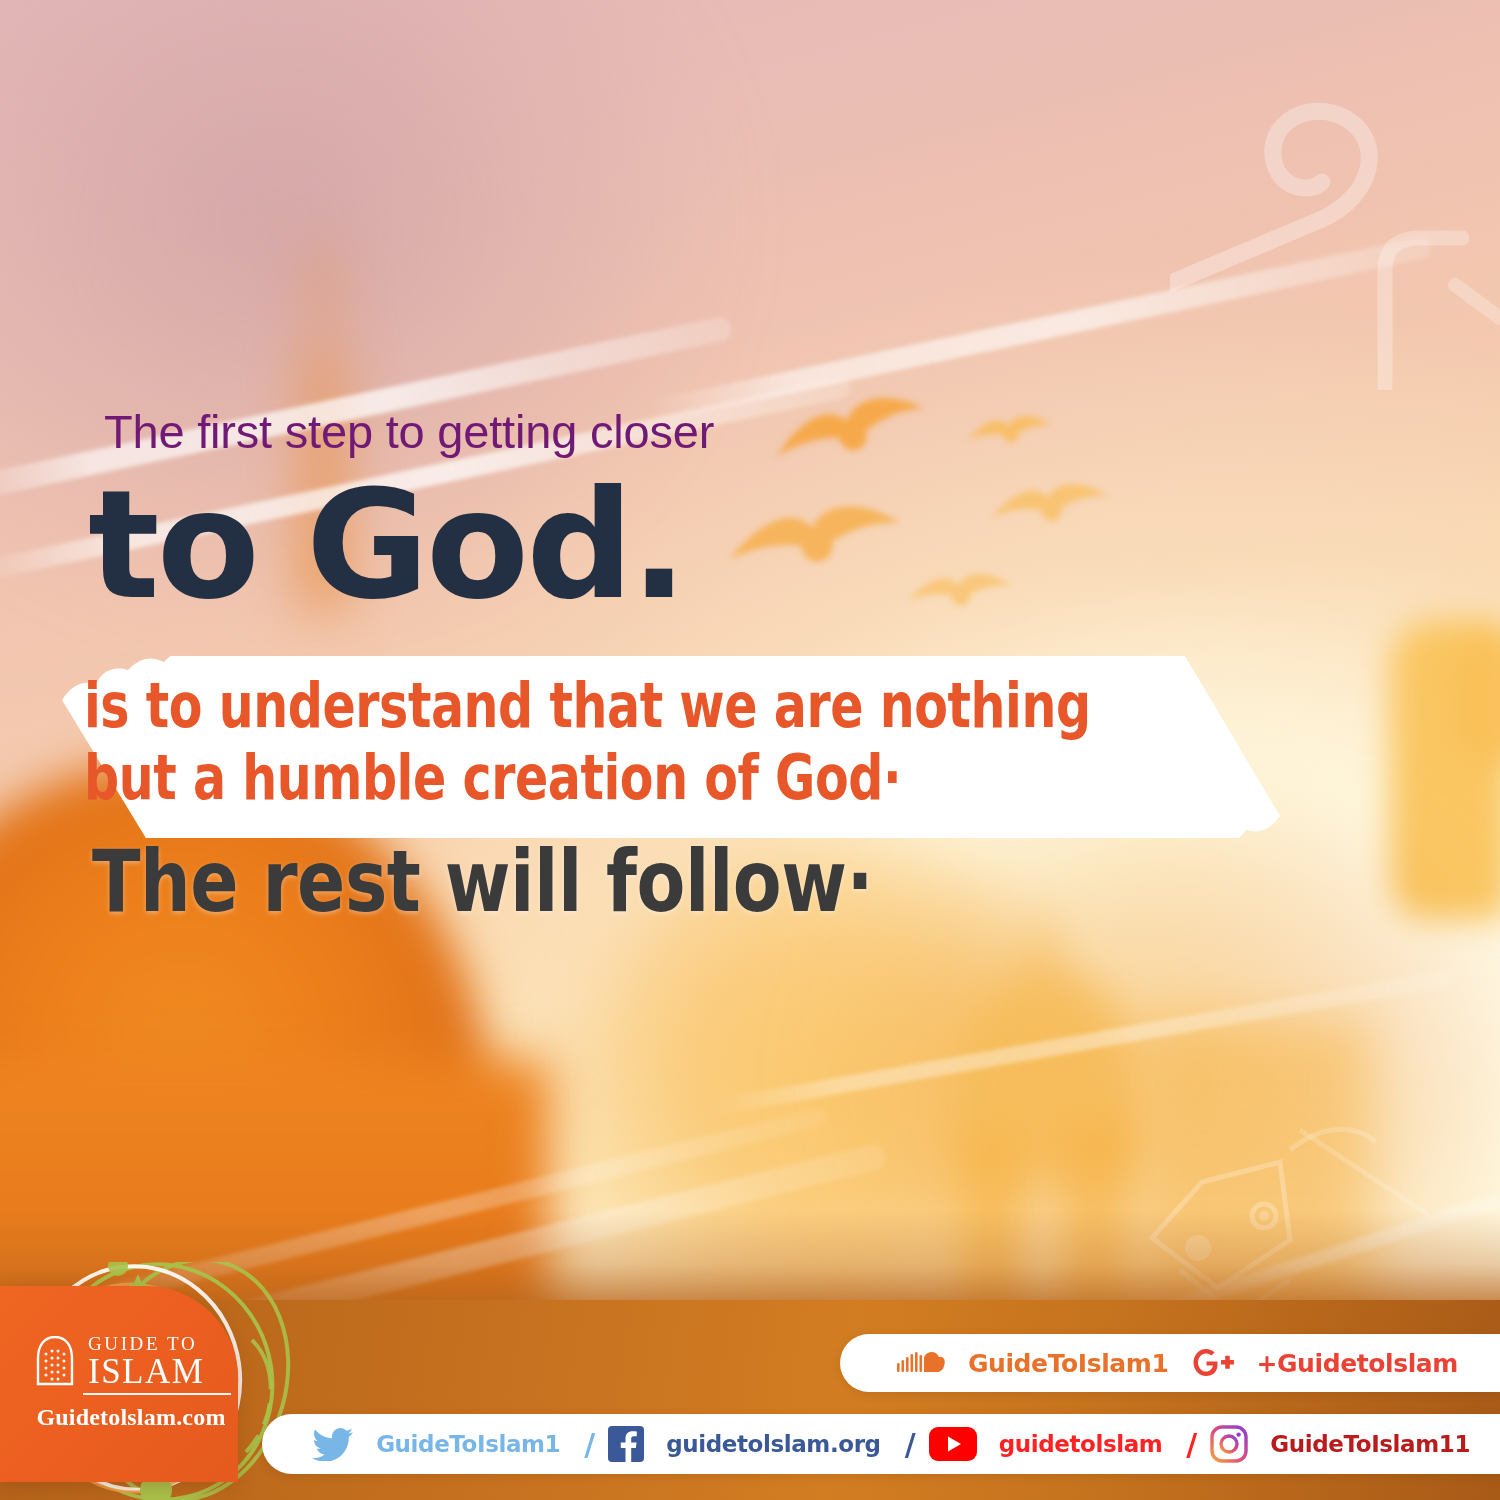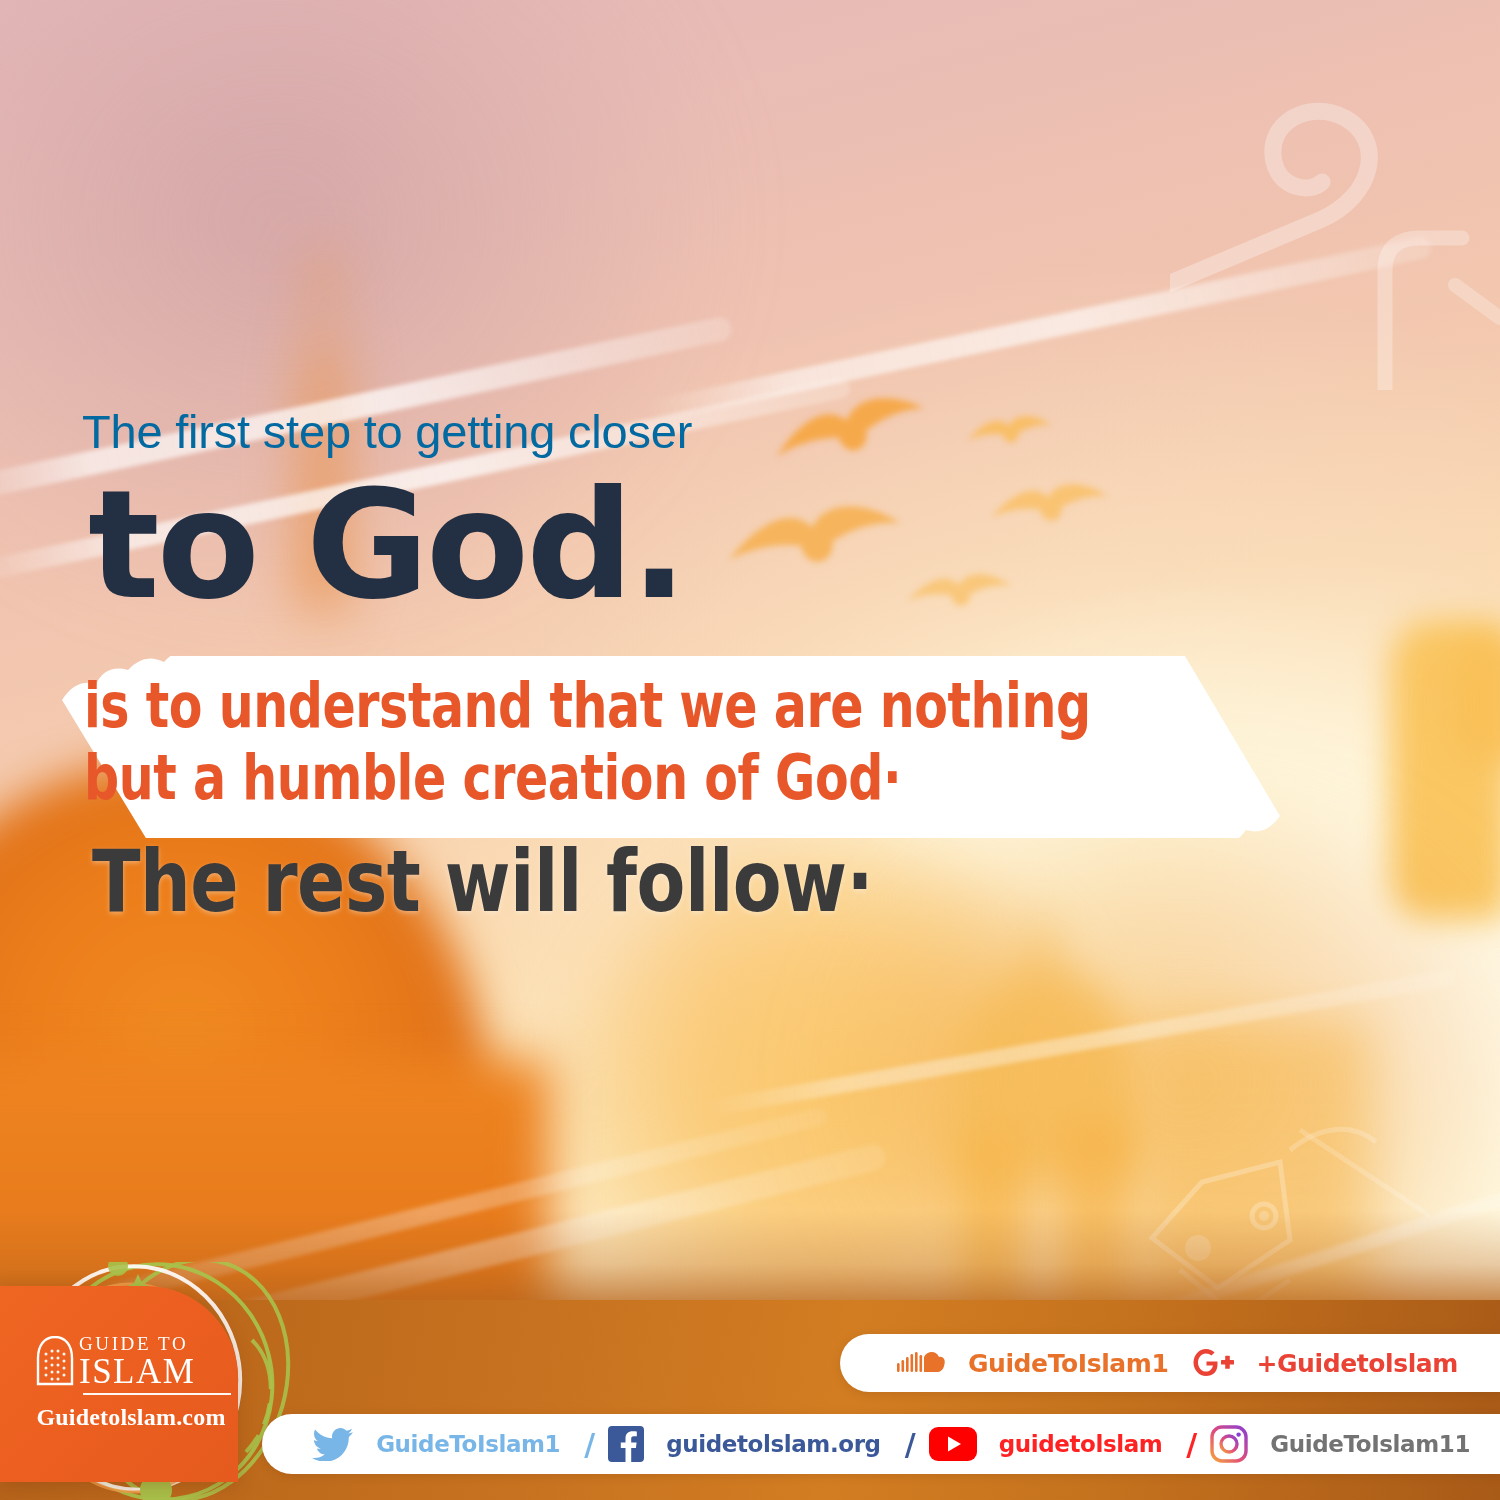--- a/index.html
+++ b/index.html
@@ -135,22 +135,22 @@
 
   
   .decor { position:absolute; }
   .decor-tr { right:0; top:70px; width:330px; height:320px; opacity:.55; }
   .decor-br { right:70px; bottom:150px; width:290px; height:230px; opacity:.45; }
 
   
   .copy { position:absolute; left:0; top:0; width:100%; }
 
   .line-kicker {
-    position:absolute; left:82px; top:404px;
-    font-size:47px; font-weight:400; color:#0369a1;
+    position:absolute; left:104px; top:404px;
+    font-size:47px; font-weight:400; color:#701a75;
     letter-spacing:-0.2px; white-space:nowrap;
     font-family:"Liberation Sans", sans-serif;
   }
 
   .line-god {
     position:absolute; left:88px; top:470px;
     font-size:150px; font-weight:700; color:#232f42;
     letter-spacing:-3px; line-height:1; white-space:nowrap;
     font-family:"DejaVu Sans", sans-serif;
   }
@@ -192,21 +192,21 @@
   
   .logo-badge {
     position:absolute; left:0; bottom:18px;
     width:238px; height:196px;
     background:linear-gradient(135deg, #ef6622 0%, #ec5f20 45%, #e55a1e 100%);
     border-radius:0 92px 0 0;
     box-shadow:0 4px 18px rgba(120,50,10,0.28);
     overflow:hidden;
   }
   .logo-inner { position:absolute; left:36px; top:48px; width:190px; }
-  .logo-row { display:flex; align-items:center; gap:5px; }
+  .logo-row { display:flex; align-items:center; gap:14px; }
   .logo-arch { width:38px; height:52px; flex:0 0 auto; }
   .logo-words { display:flex; flex-direction:column; line-height:1; }
   .logo-guide {
     color:#fff; font-size:19px; letter-spacing:2.6px; font-weight:400;
     font-family:"Liberation Serif", serif;
   }
   .logo-islam {
     color:#fff; font-size:35px; letter-spacing:1.5px; font-weight:400;
     font-family:"Liberation Serif", serif; margin-top:1px;
   }
@@ -460,17 +460,17 @@
           <linearGradient id="iggrad" x1="0" y1="1" x2="1" y2="0">
             <stop offset="0%" stop-color="#F5A43C"></stop>
             <stop offset="45%" stop-color="#E14D7A"></stop>
             <stop offset="100%" stop-color="#8B3FD4"></stop>
           </linearGradient>
         </defs>
         <rect x="2" y="2" width="34" height="34" rx="10" fill="none" stroke="url(#iggrad)" stroke-width="3.4"></rect>
         <circle cx="19" cy="19" r="8" fill="none" stroke="url(#iggrad)" stroke-width="3.4"></circle>
         <circle cx="28.6" cy="9.6" r="2.2" fill="#8B3FD4"></circle>
       </svg>
-      <span class="lbl" style="color:#737373">GuideToIslam11</span>
+      <span class="lbl" style="color:#b91c1c">GuideToIslam11</span>
     </div>
   </div>
 
 </div>
 
 </body></html>

